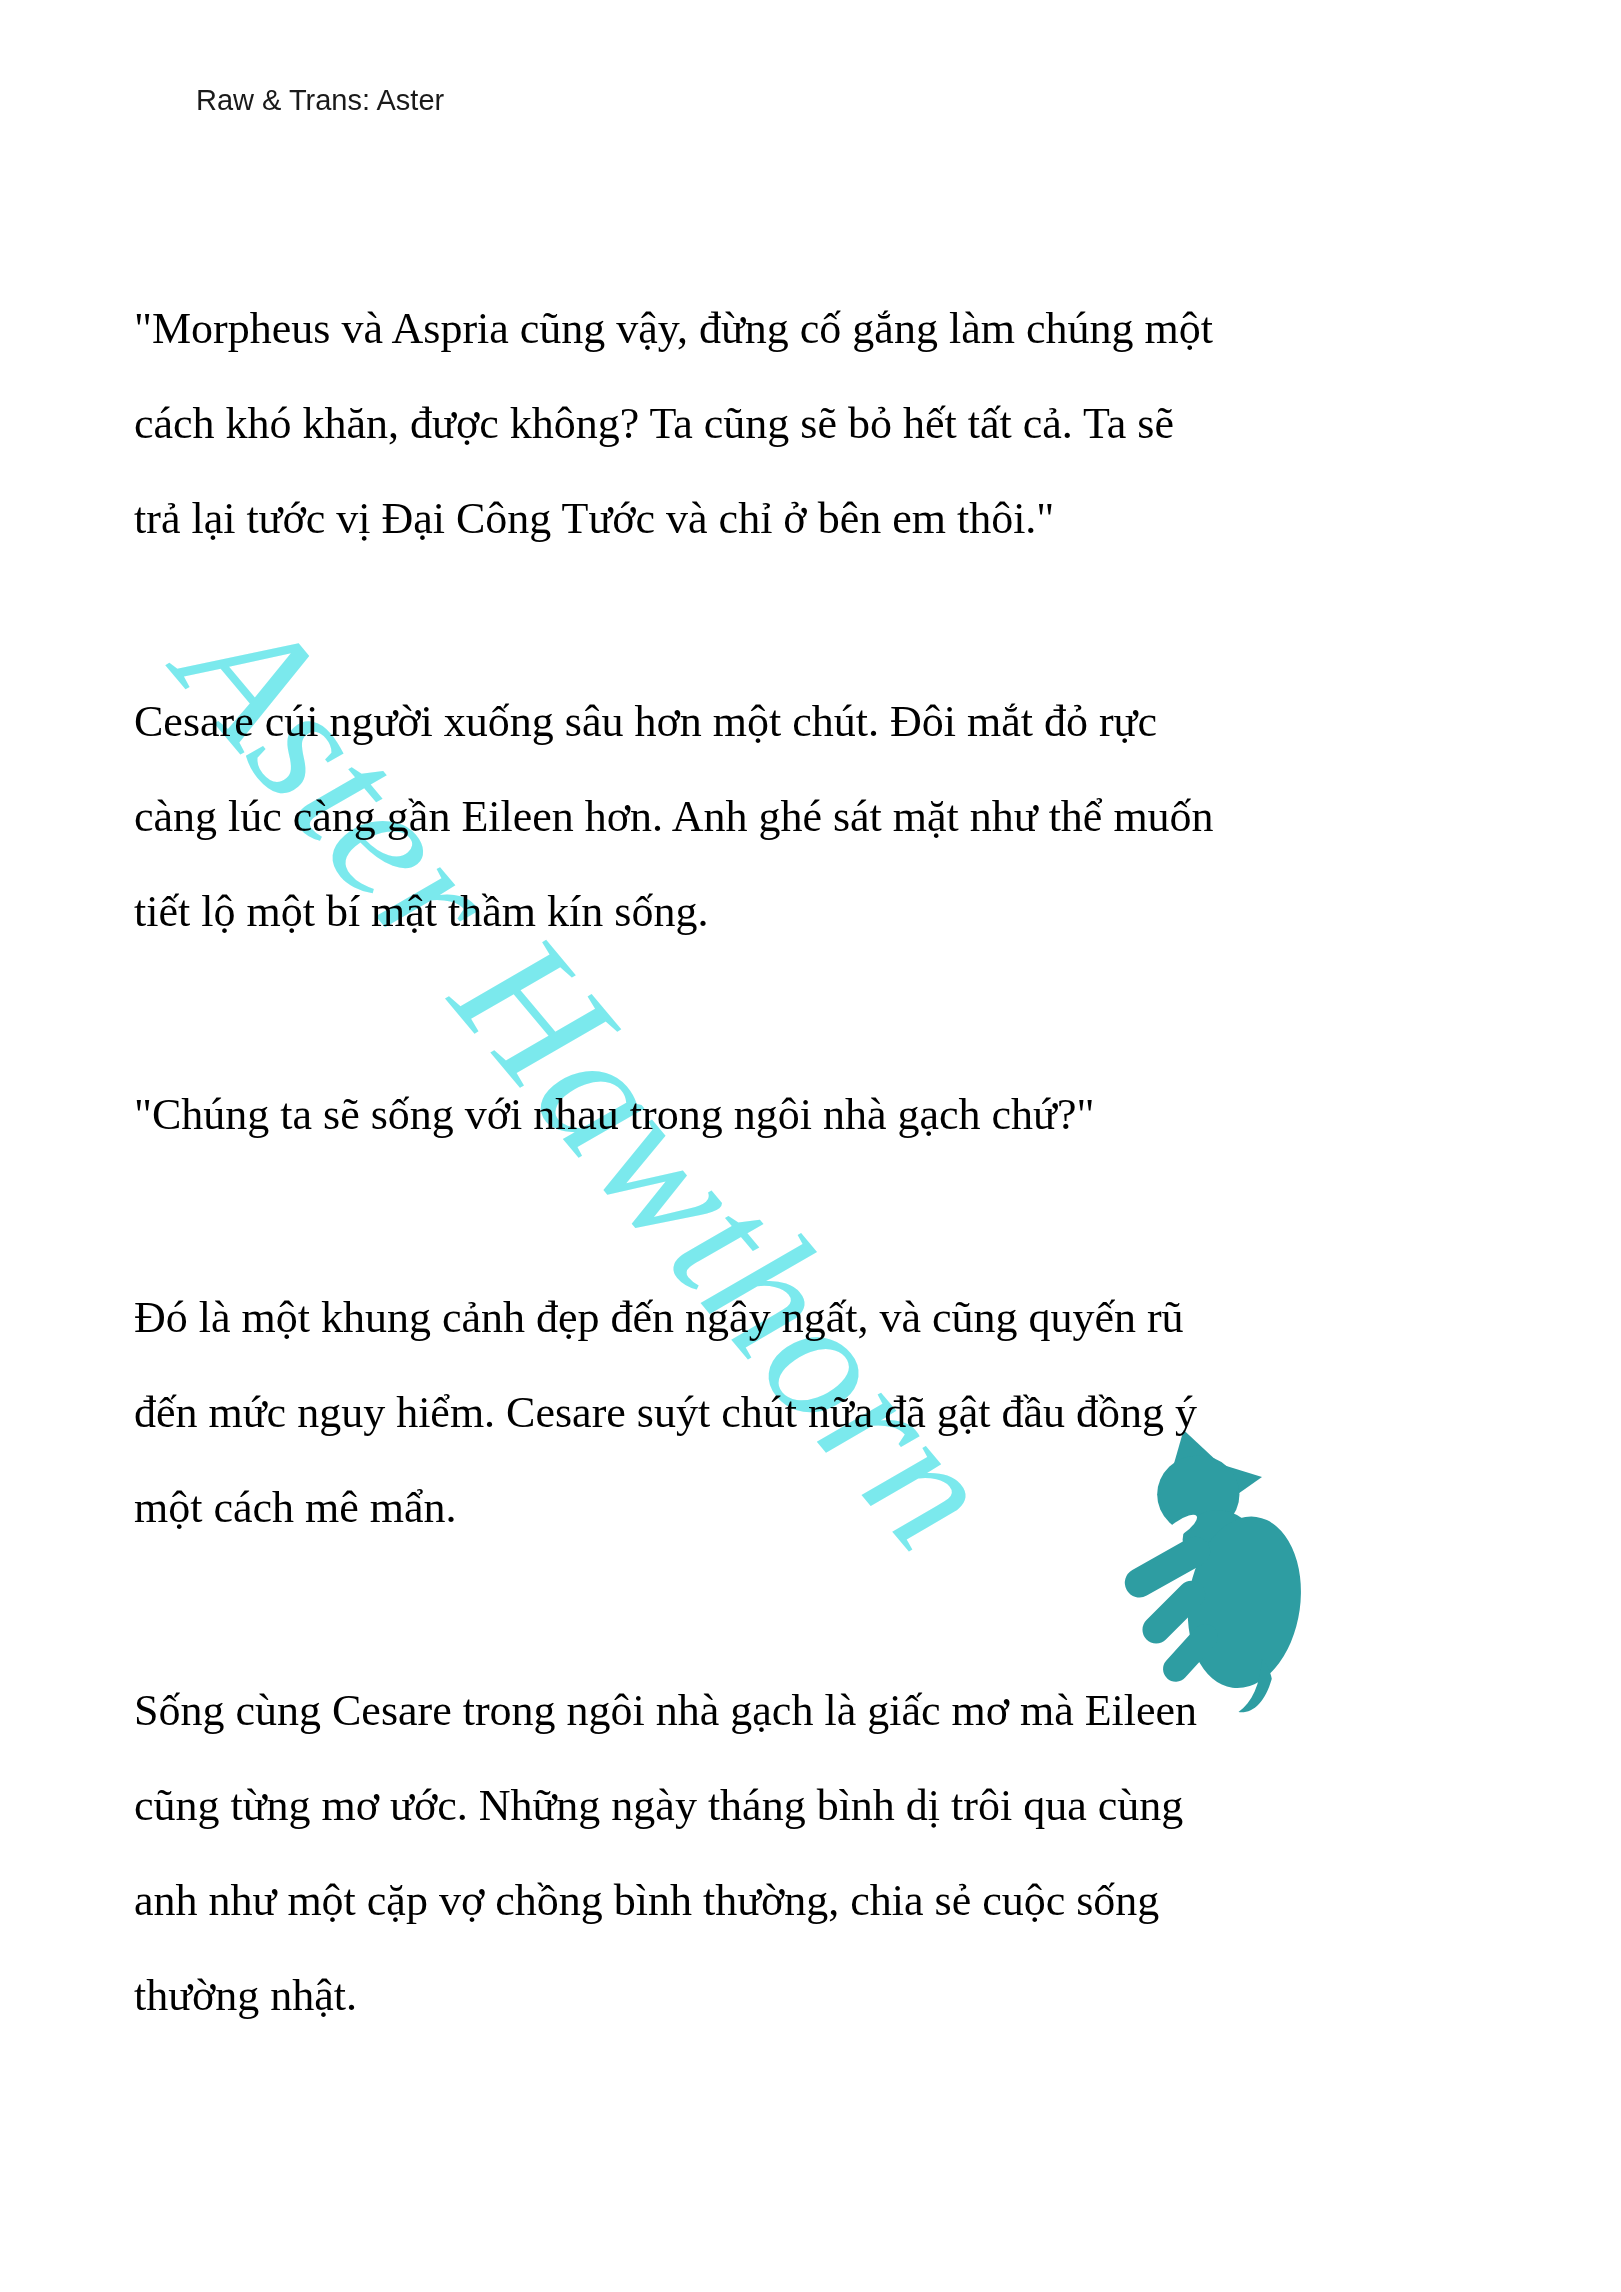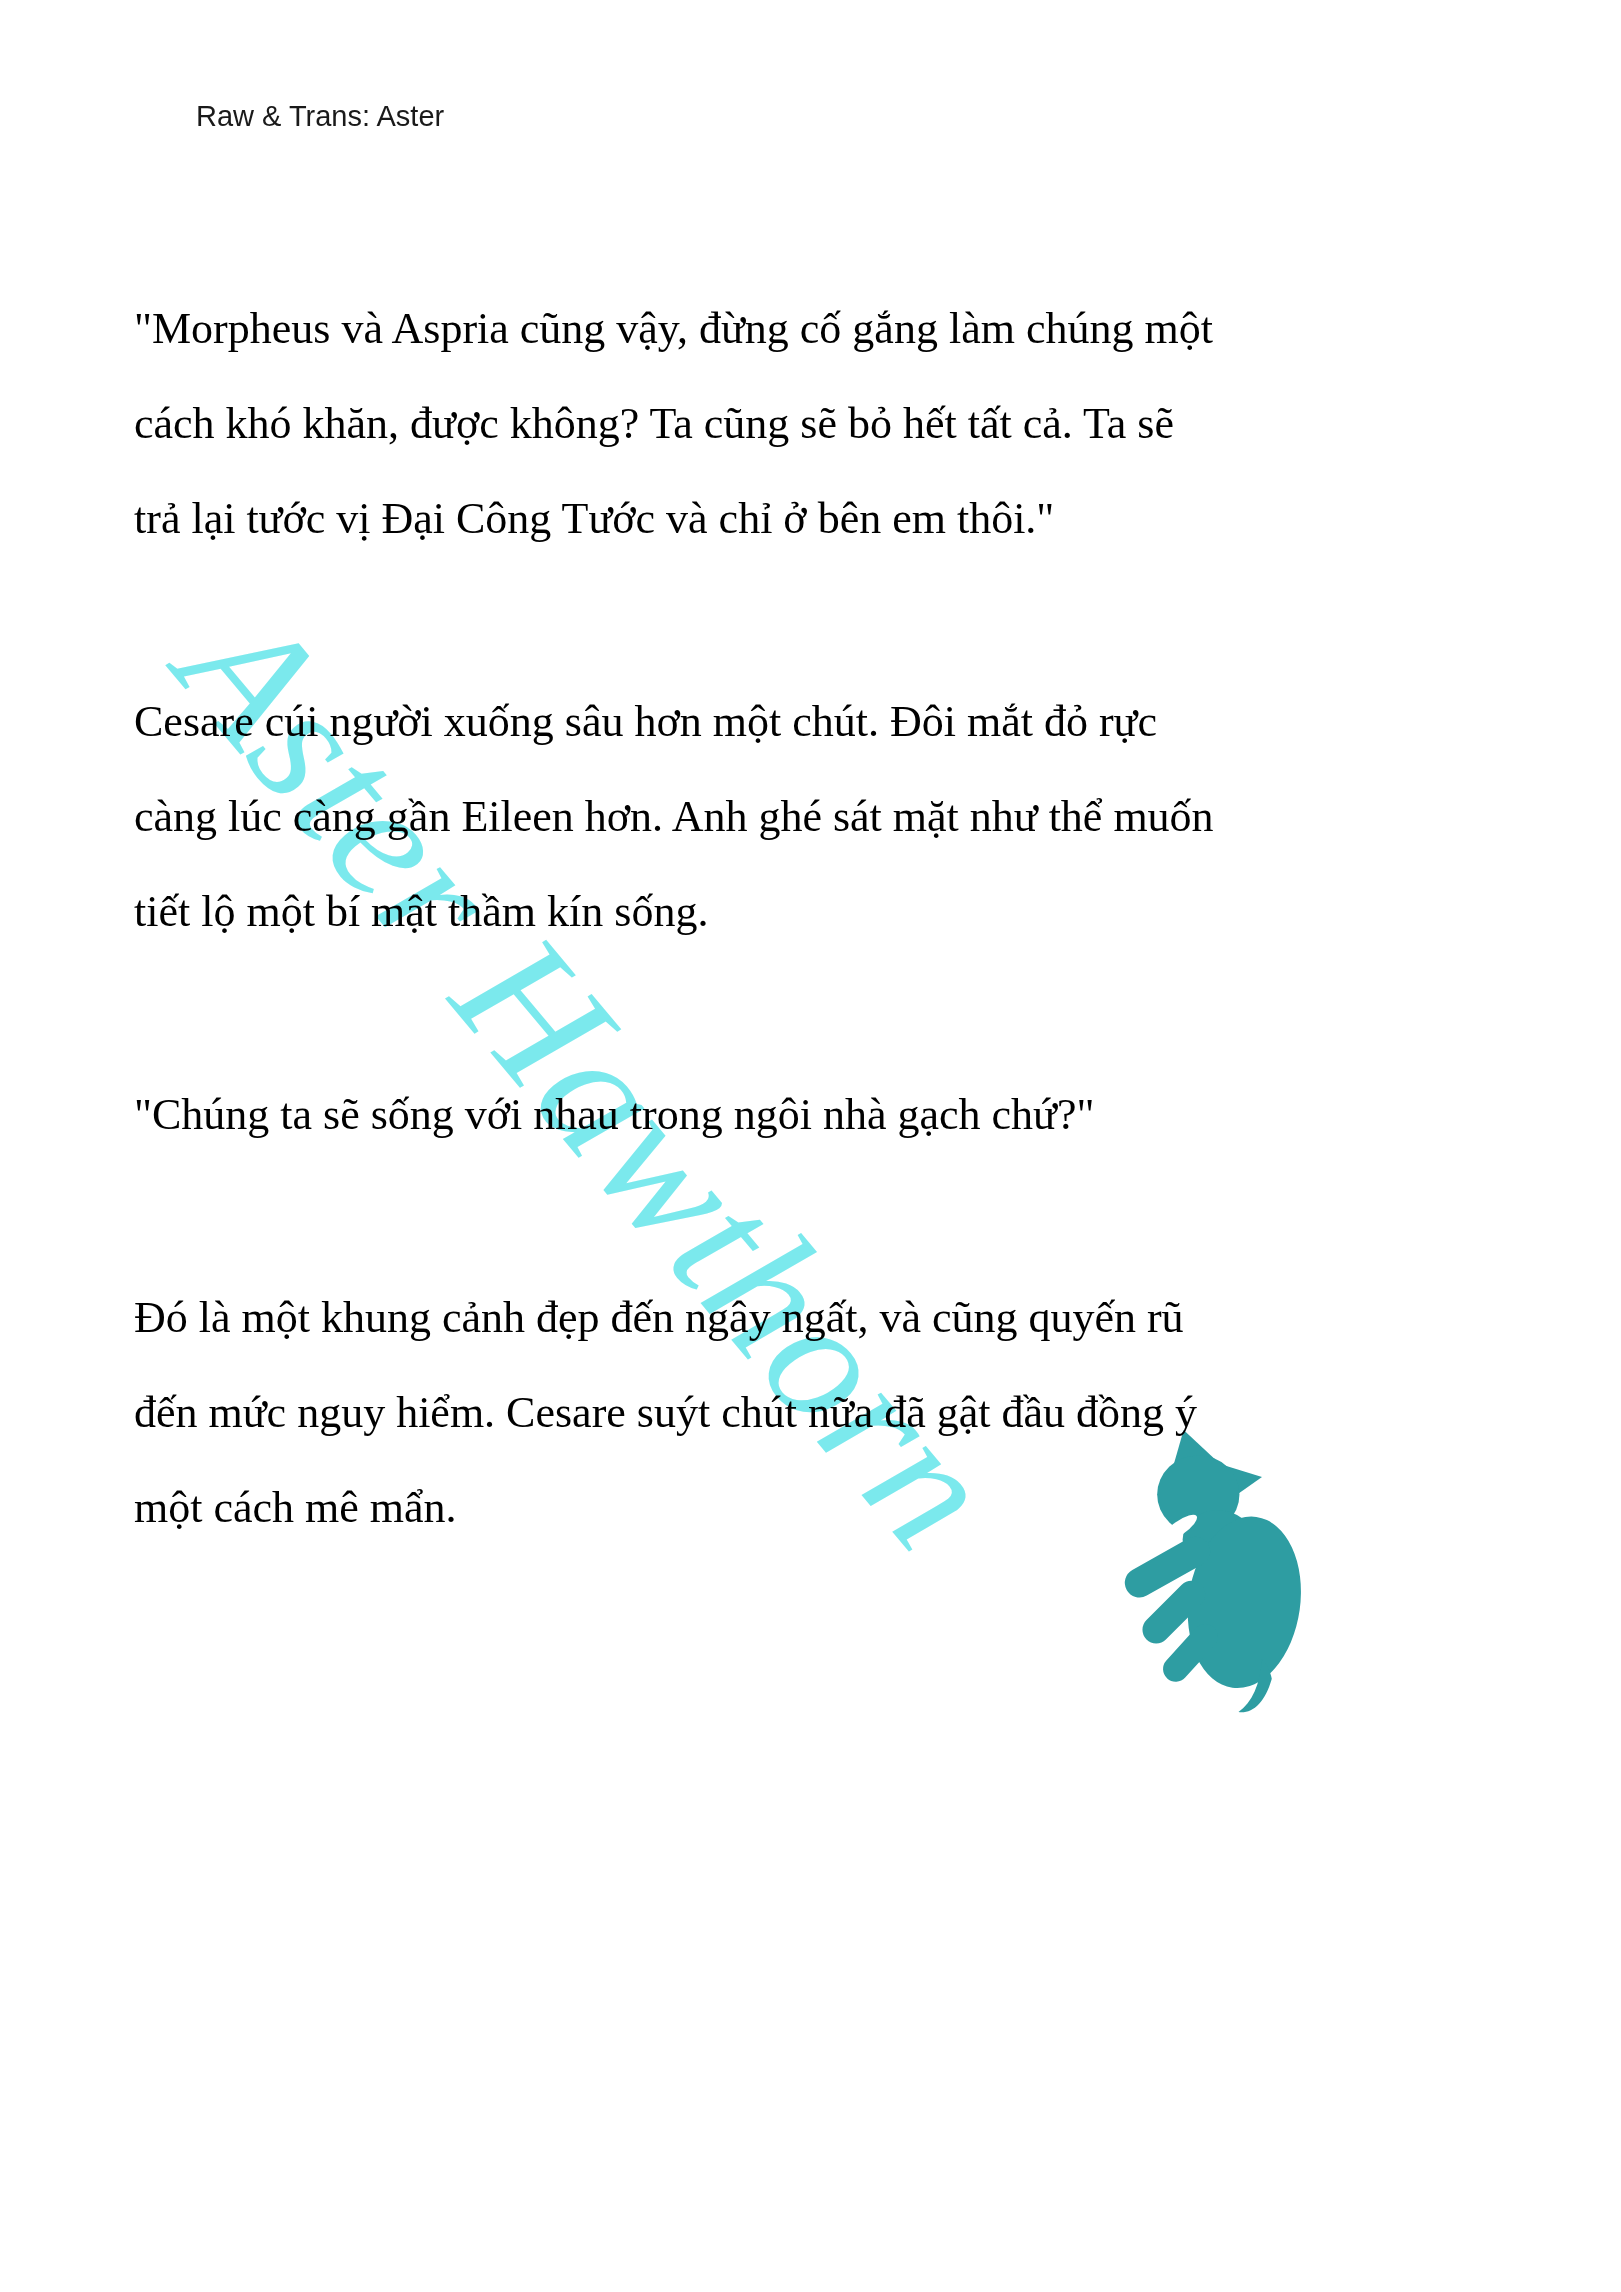--- a/index.html
+++ b/index.html
@@ -16,21 +16,20 @@
     font-family: "Liberation Serif", serif;
   }
   .credit-header {
     position: absolute;
     left: 196px;
     top: 84px;
     font-family: "Liberation Sans", sans-serif;
     font-size: 29px;
     color: #1a1a1a;
     z-index: 3;
-    margin-top: 16px;
   }
   .watermark {
     position: absolute;
     left: 284px;
     top: 578px;
     font-family: "Liberation Serif", serif;
     font-style: italic;
     font-size: 176px;
     line-height: 1;
     white-space: nowrap;
@@ -98,16 +97,20 @@
     <p>"Morpheus và Aspria cũng vậy, đừng cố gắng làm chúng một
 cách khó khăn, được không? Ta cũng sẽ bỏ hết tất cả. Ta sẽ
 trả lại tước vị Đại Công Tước và chỉ ở bên em thôi."</p>
     <p>Cesare cúi người xuống sâu hơn một chút. Đôi mắt đỏ rực
 càng lúc càng gần Eileen hơn. Anh ghé sát mặt như thể muốn
 tiết lộ một bí mật thầm kín sống.</p>
     <p>"Chúng ta sẽ sống với nhau trong ngôi nhà gạch chứ?"</p>
     <p>Đó là một khung cảnh đẹp đến ngây ngất, và cũng quyến rũ
 đến mức nguy hiểm. Cesare suýt chút nữa đã gật đầu đồng ý
 một cách mê mẩn.</p>
+    <p>Sống cùng Cesare trong ngôi nhà gạch là giấc mơ mà Eileen
+cũng từng mơ ước. Những ngày tháng bình dị trôi qua cùng
+anh như một cặp vợ chồng bình thường, chia sẻ cuộc sống
+thường nhật.</p>
   </div>
 
 </div>
 
 
 </body></html>

